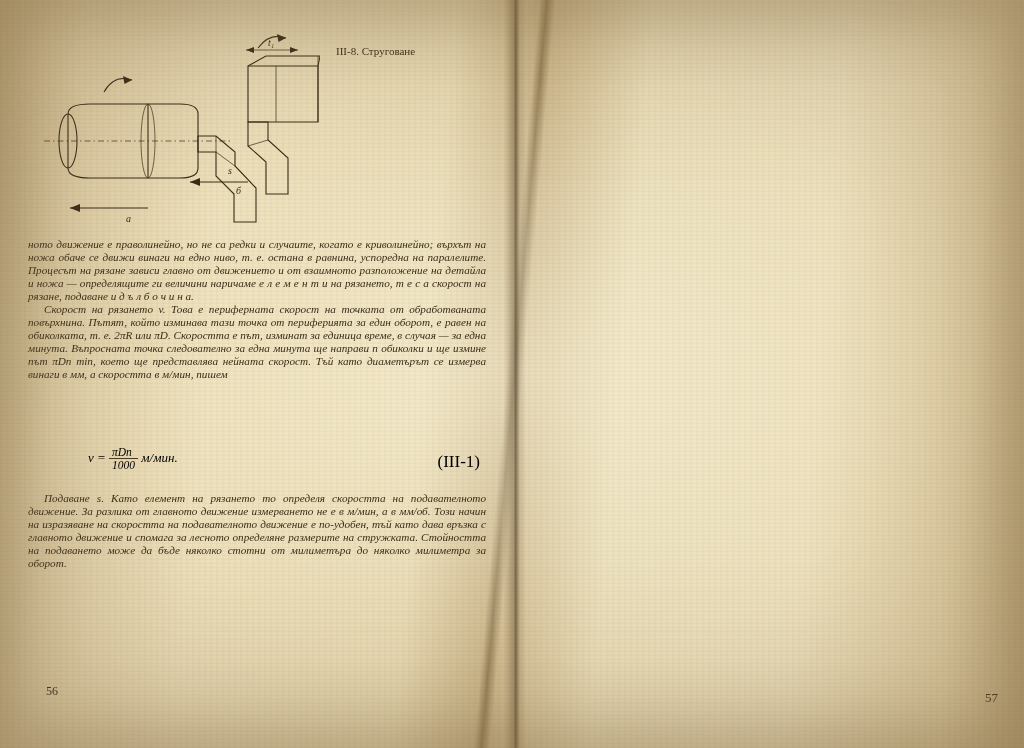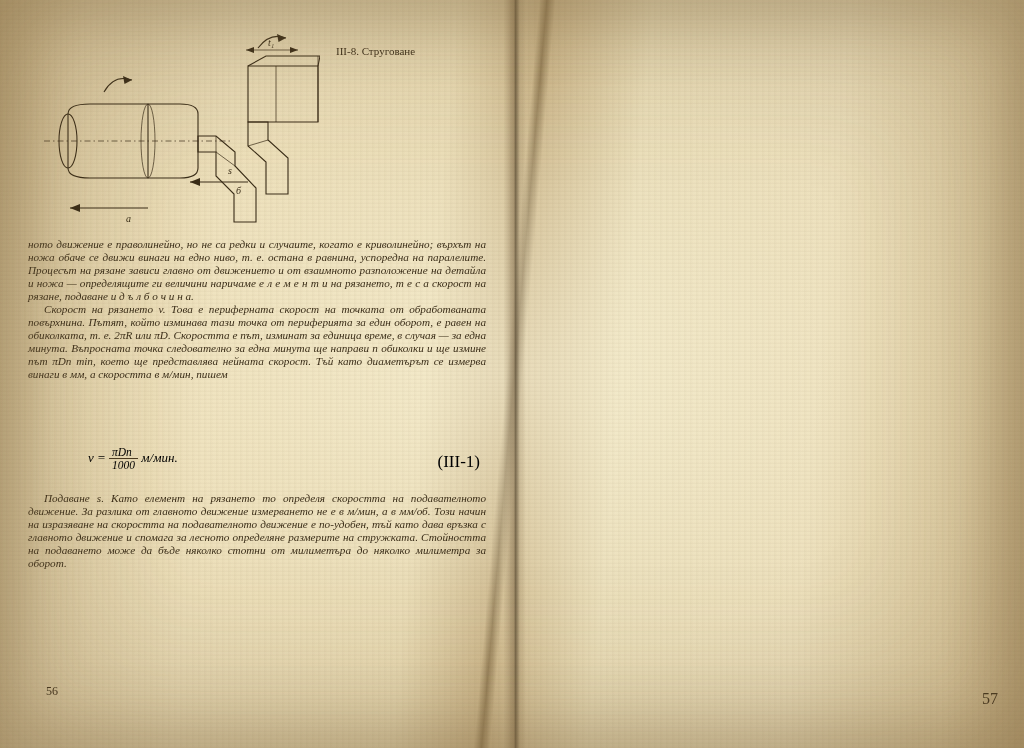--- a/index.html
+++ b/index.html
@@ -121,21 +121,21 @@
   }
   #page-num-left {
     position: absolute;
     left: 46px; top: 684px;
     font-size: 12px;
     color: #3b2e19;
   }
   #page-num-right {
     position: absolute;
     right: 26px; top: 690px;
-    font-size: 16px;
+    font-size: 13px;
     color: #3b2e19;
   }
 
   svg { display: block; }
   .ln { stroke: #3a2d18; stroke-width: 1.1; fill: none; }
   .ln-thin { stroke: #3a2d18; stroke-width: 0.7; fill: none; }
   .ln-dash { stroke: #3a2d18; stroke-width: 0.7; fill: none; stroke-dasharray: 6 3 1.5 3; }
   .fillg { fill: #3a2d18; }
   .lbl { font-family: "Liberation Serif", serif; font-size: 10px; fill: #3a2d18; font-style: italic; }
 </style>

